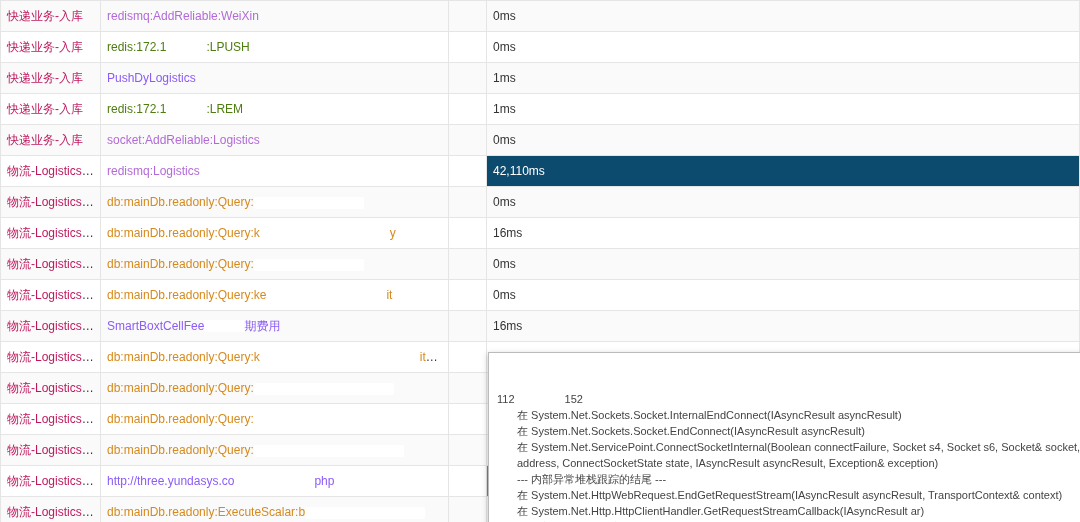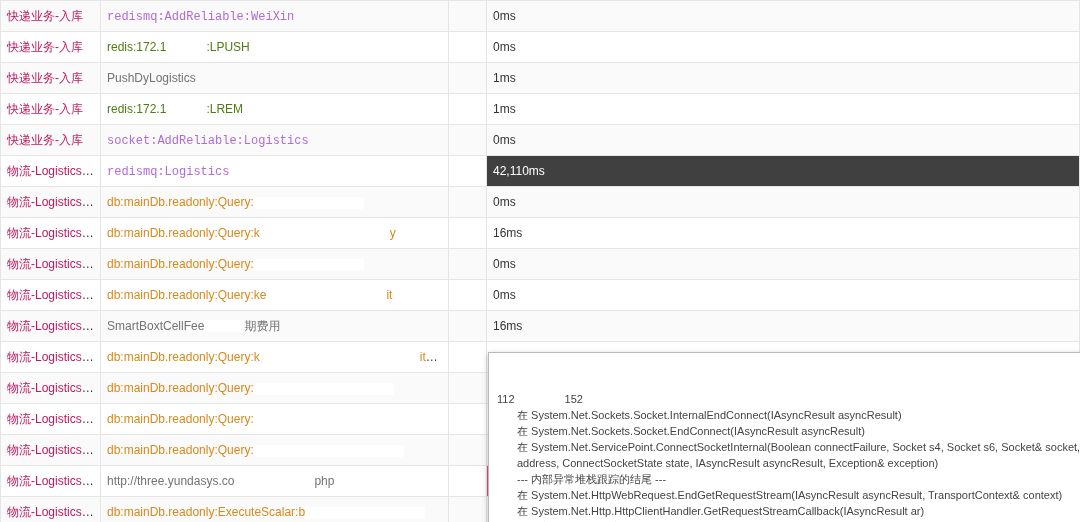--- a/index.html
+++ b/index.html
@@ -5,25 +5,25 @@
   html,body{margin:0;padding:0;font-family:"Microsoft YaHei","Segoe UI",Arial,sans-serif;font-size:12px;color:#333;background:#fff;width:1080px;}
   table{width:100%;border-collapse:collapse;table-layout:fixed;}
   td{border:1px solid #e5e5e5;padding:4px 6px;height:22px;vertical-align:middle;white-space:nowrap;overflow:hidden;text-overflow:ellipsis;}
   col.c0{width:100px;}
   col.c1{width:348px;}
   col.c2{width:38px;}
   col.c3{width:auto;}
   tr.odd{background:#fafafa;}
   .cat a{color:#be185d;text-decoration:none;}
   .op a{text-decoration:none;}
-  .c-purple{color:#b36ad8;font-family:Liberation Mono, monospace;}
+  .c-purple{color:#b36ad8;}
   .c-red{color:#4d7c0f;}
-  .c-blue{color:#737373;}
+  .c-blue{color:#8b5cf6;}
   .c-orange{color:#d68a1c;}
-  .hot{background:#404040;color:#fff;}
+  .hot{background:#0c4a6e;color:#fff;}
   .hot2{background:#e74d8c;color:#fff;}
   .redact{display:inline-block;background:#fff;border-radius:2px;height:12px;vertical-align:middle;}
   .tooltip{position:absolute;left:488px;top:352px;width:680px;background:#fff;border:1px solid #bbb;box-shadow:0 2px 6px rgba(0,0,0,.25);padding:6px 8px;font-size:11px;line-height:16px;color:#444;white-space:normal;z-index:10;}
   .tooltip .ind1{padding-left:20px;display:block;}
 </style>
 </head>
 <body>
 
 <table>
   <colgroup>

